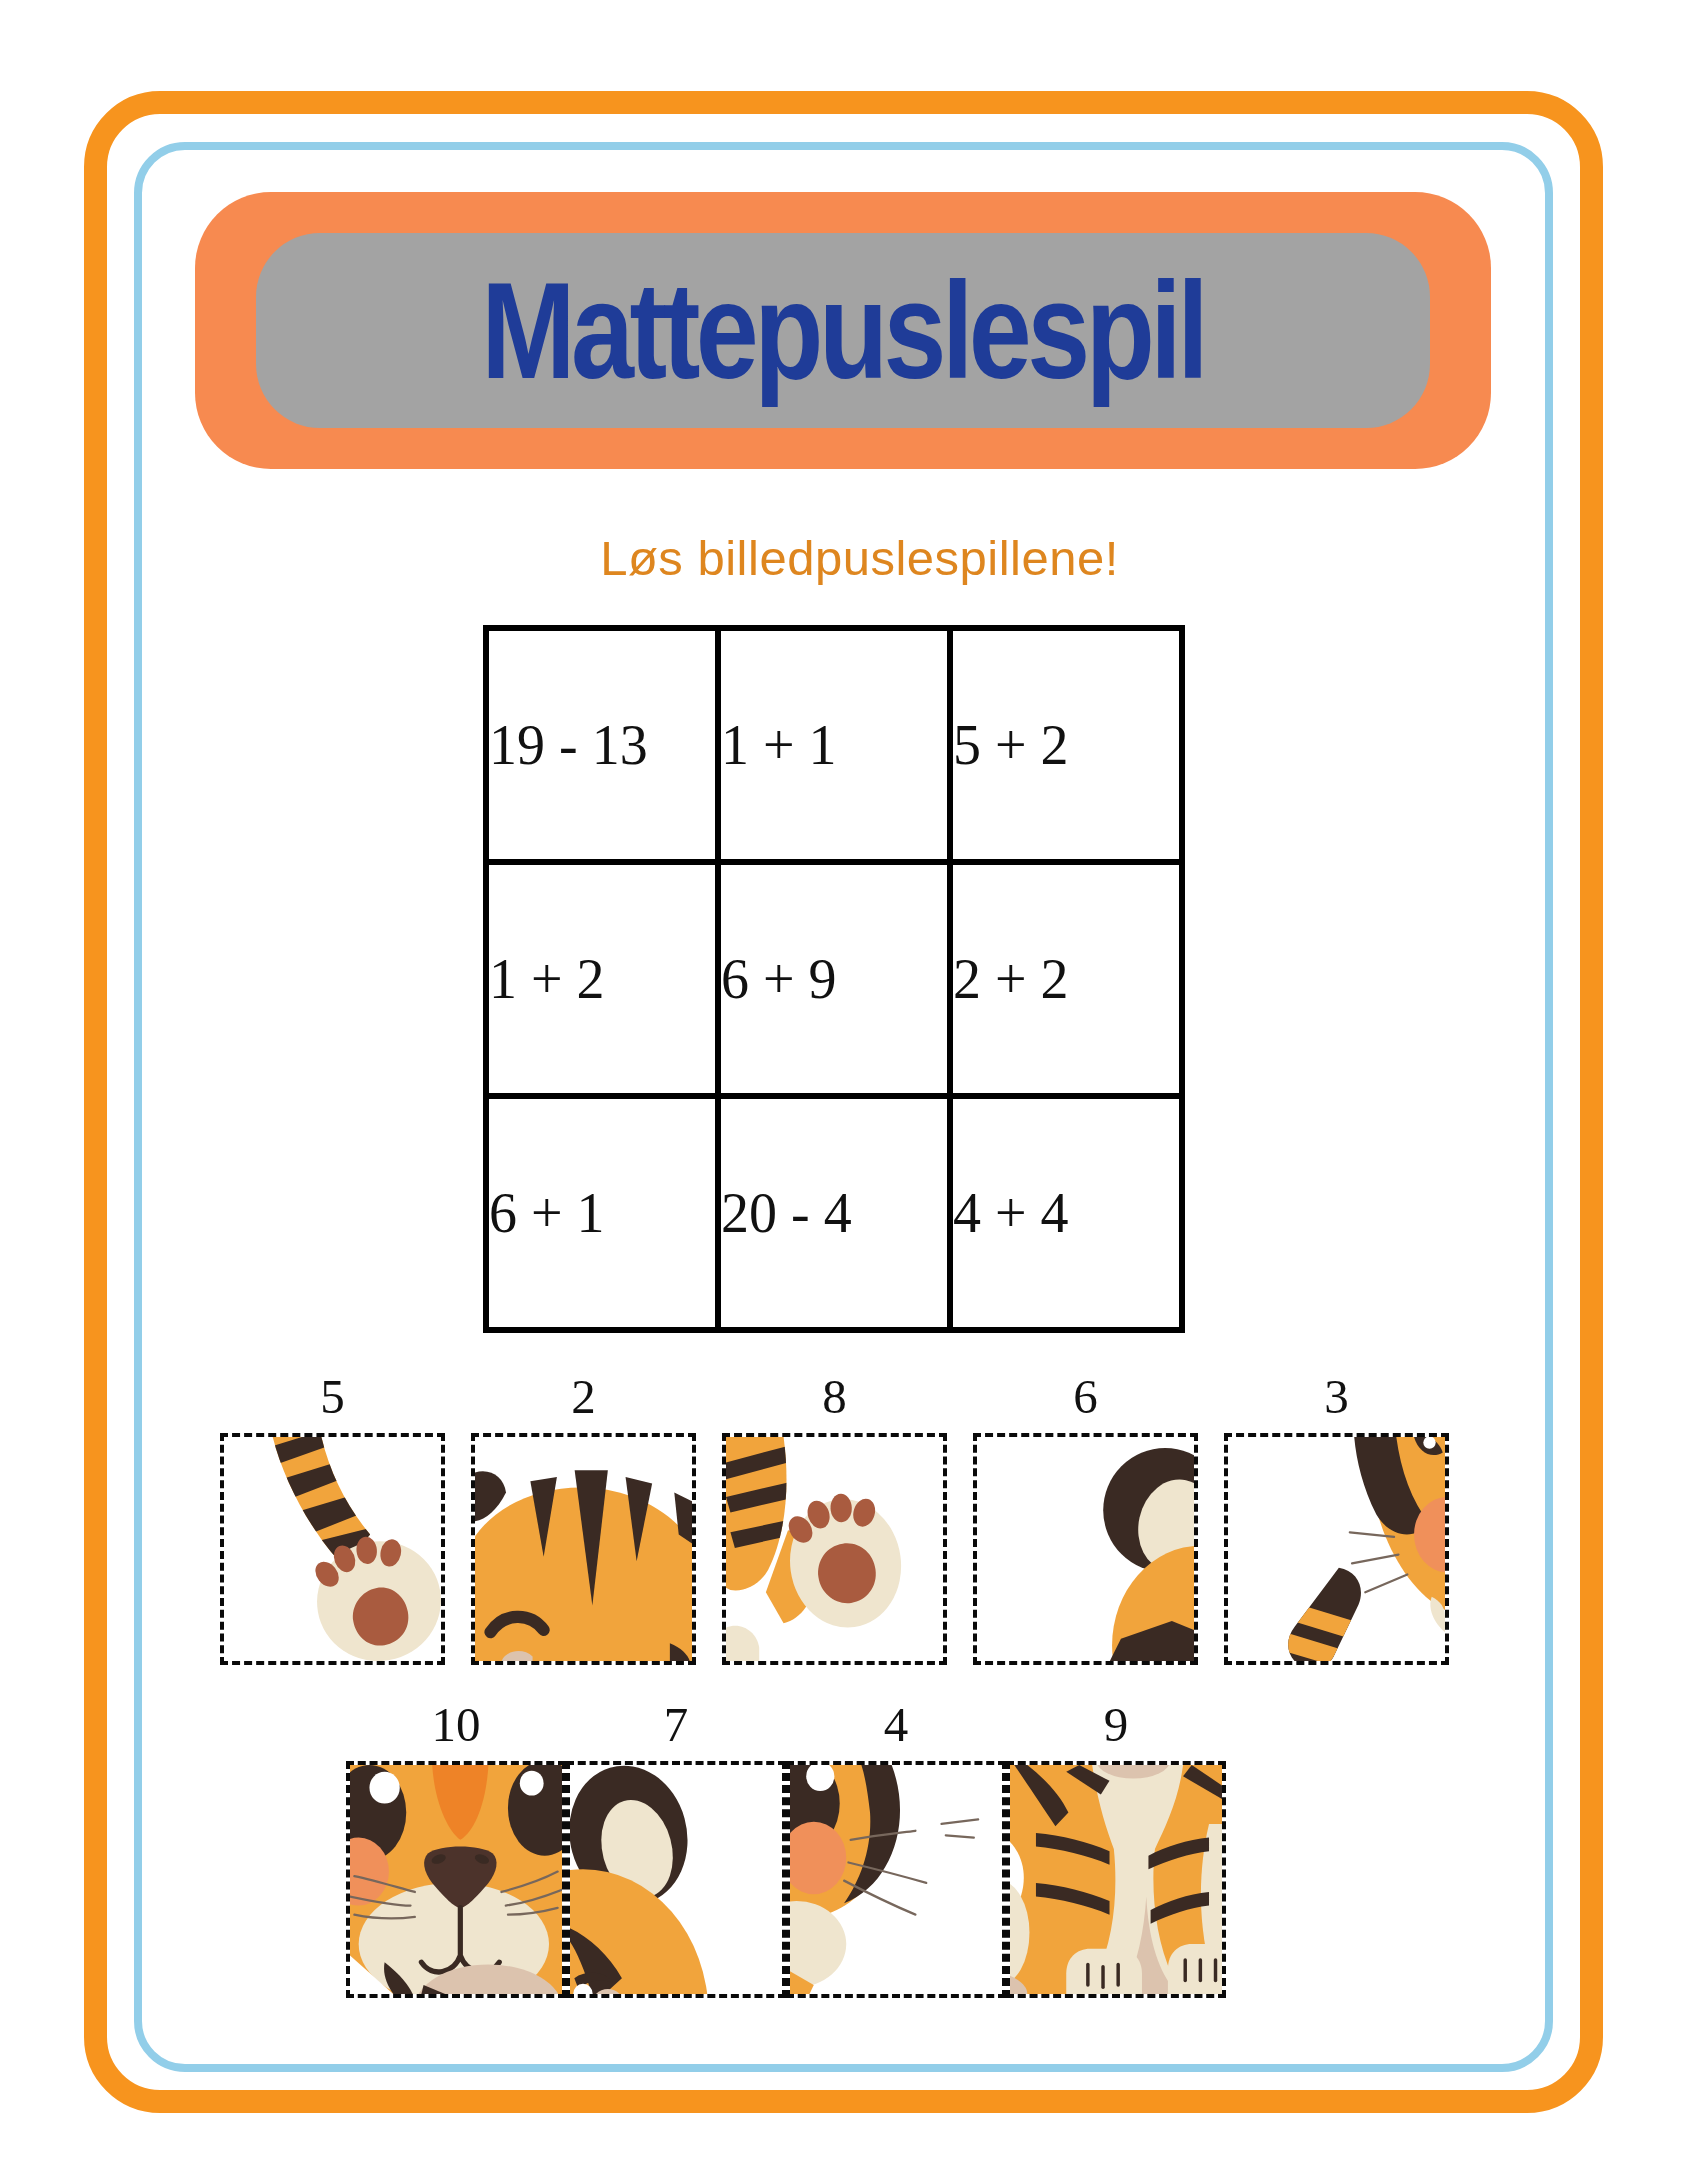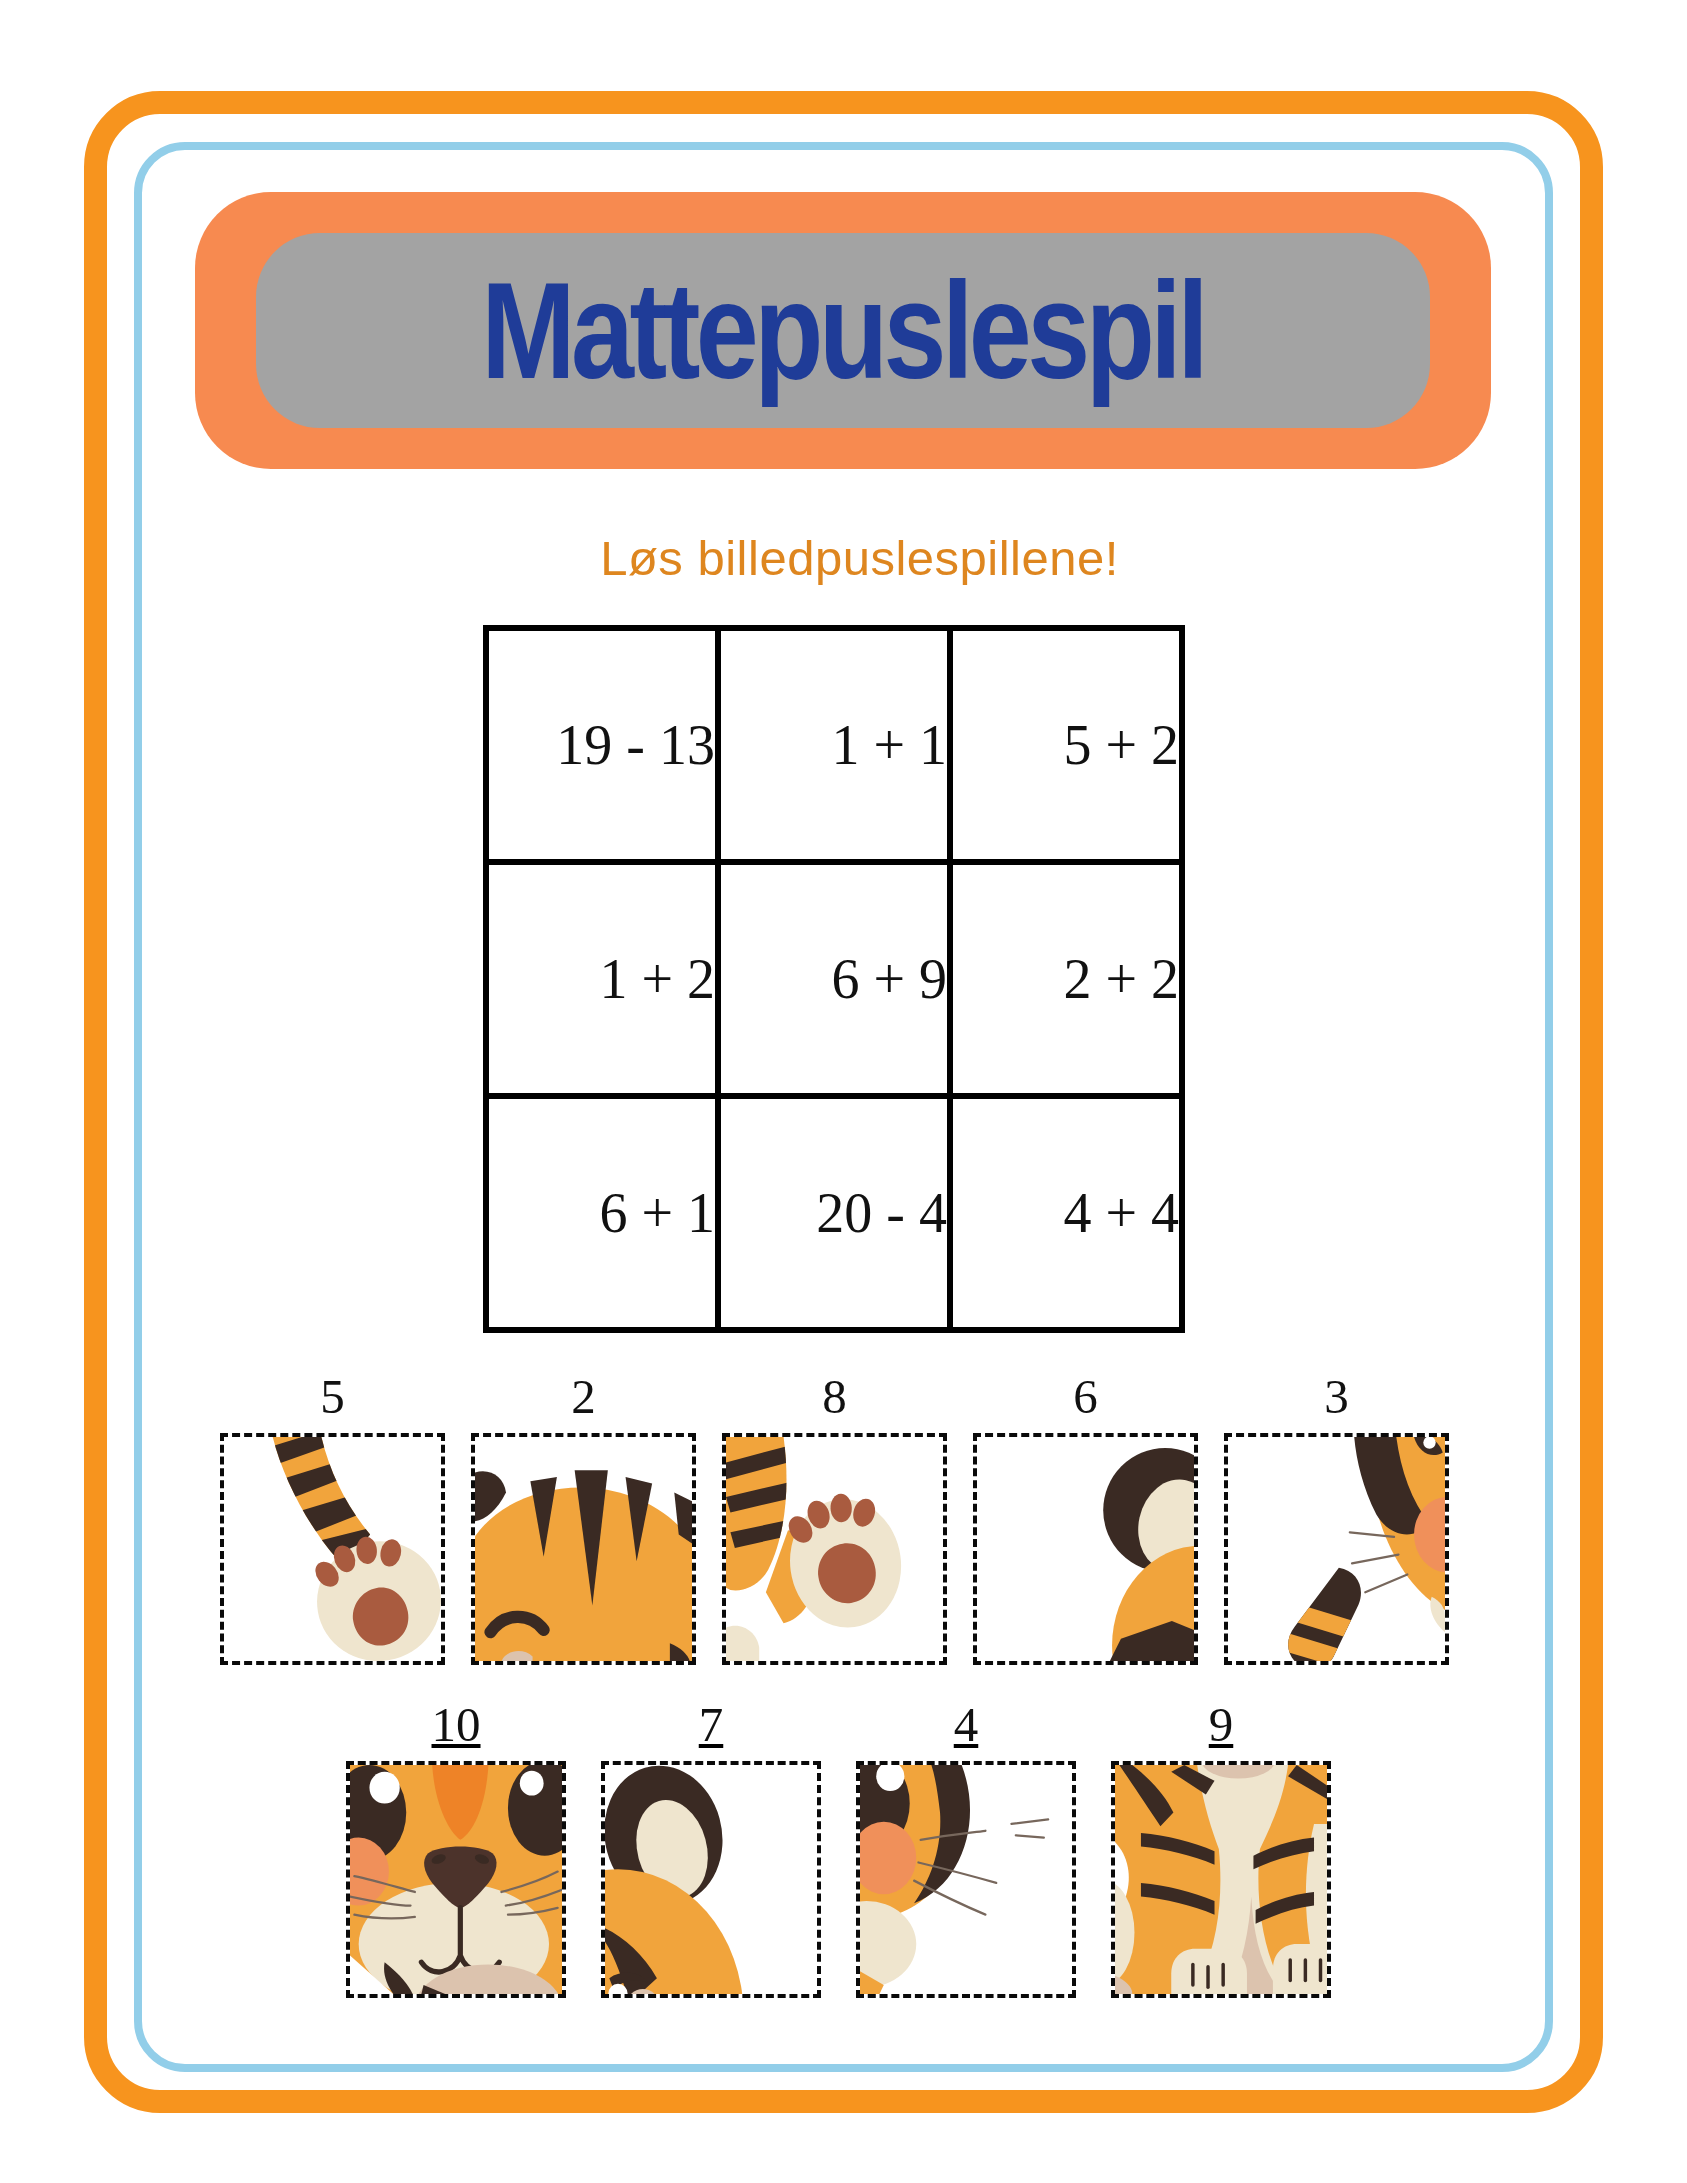--- a/index.html
+++ b/index.html
@@ -10,26 +10,26 @@
   .outer-frame{left:84px;top:91px;width:1519px;height:2022px;border:23px solid var(--frame-orange,#F7941E);border-radius:76px;}
   .inner-frame{left:134px;top:142px;width:1419px;height:1930px;border:8.3px solid var(--frame-blue,#92CEE9);border-radius:51px;}
 
   .banner{position:absolute;left:195px;top:192px;width:1296px;height:277px;background:var(--banner-orange,#F78A50);border-radius:76px;}
   .banner-inner{position:absolute;left:61px;right:61px;top:41px;bottom:41px;background:#a3a3a3;border-radius:64px;display:flex;align-items:center;justify-content:center;}
   .title{margin:0;font-size:138px;font-weight:800;letter-spacing:-5.5px;color:var(--title-blue,#1F3C98);transform:scaleX(.82);white-space:nowrap;}
 
   .subtitle{position:absolute;left:0;top:514px;width:100%;text-align:center;margin:16px;font-size:49px;font-weight:400;letter-spacing:0.5px;color:var(--subtitle-orange,#DE861F);}
 
   table.grid{position:absolute;left:483px;top:625px;border-collapse:collapse;border:6.4px solid var(--grid-line,#000);}
-  table.grid td{width:226px;height:228px;border:6.4px solid var(--grid-line,#000);text-align:right;vertical-align:middle;padding:0;
+  table.grid td{width:226px;height:228px;border:6.4px solid var(--grid-line,#000);text-align:left;vertical-align:middle;padding:0;
     font-family:"Liberation Serif",serif;font-size:56px;color:var(--text-black,#111);}
 
   .pieces-row{position:absolute;display:flex;}
   .pieces-row.row1{left:220px;top:1367px;gap:26px;}
-  .pieces-row.row2{left:346px;top:1695px;gap:35px;text-decoration:underline;}
+  .pieces-row.row2{left:346px;top:1695px;}
   .piece{margin:0;width:225px;}
   .row2 .piece{width:220px;}
   .piece-caption{margin:0 0 5.5px 0;height:60px;line-height:60px;text-align:center;
     font-family:"Liberation Serif",serif;font-size:49px;color:var(--text-black,#111);}
   .piece-box{box-sizing:border-box;height:232px;border:4.1px dashed var(--piece-border,#0a0a0a);background:#fff;overflow:hidden;}
   .row2 .piece-box{height:237px;}
   .piece-box svg{display:block;width:100%;height:100%;}
 
   
   .o{fill:var(--tiger-orange,#F1A43C);} .do{fill:var(--tiger-orange-deep,#EE8327);}

